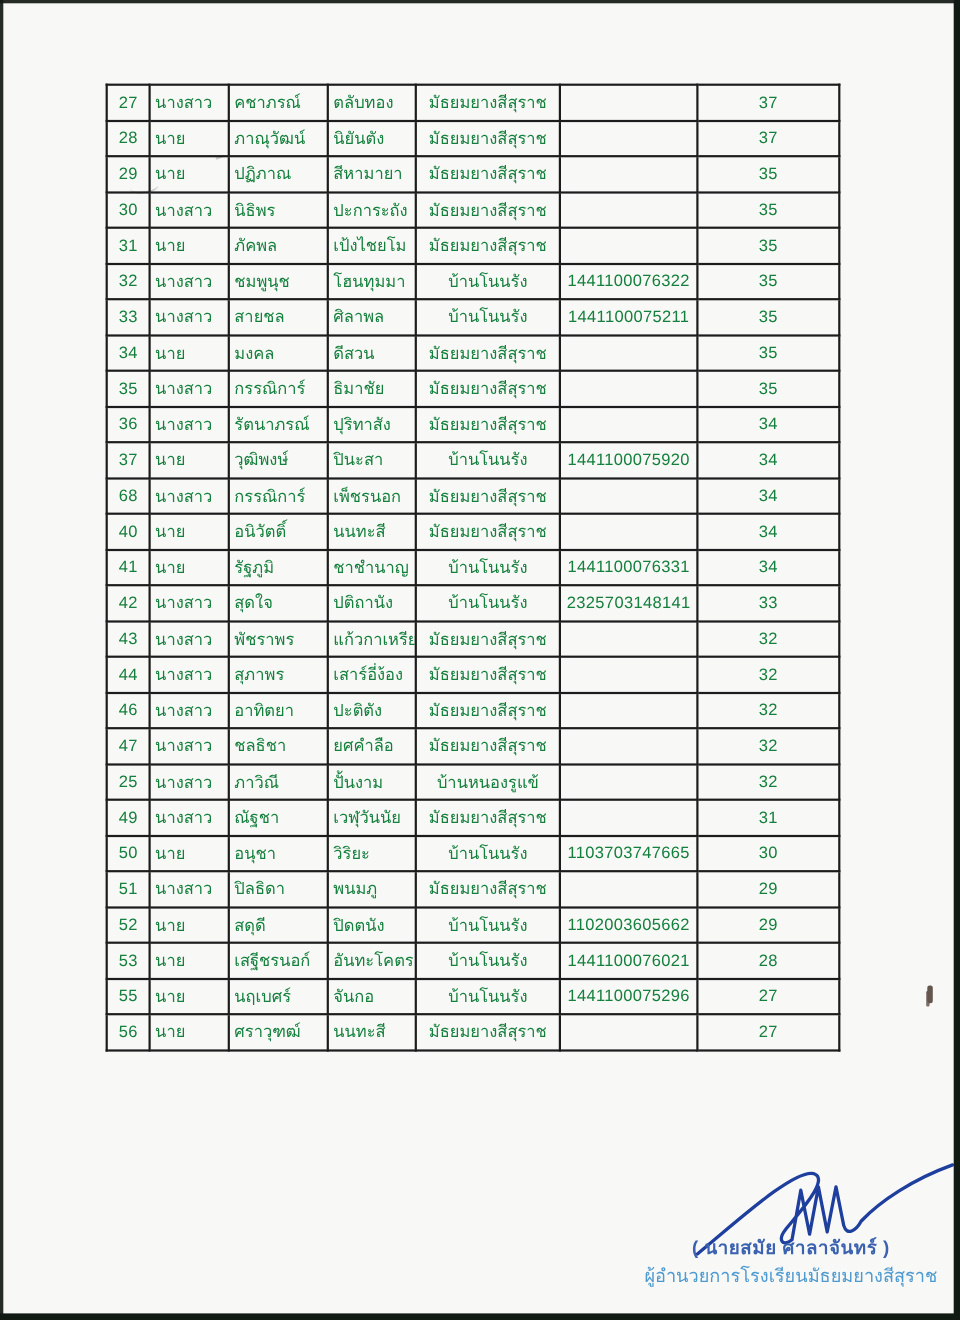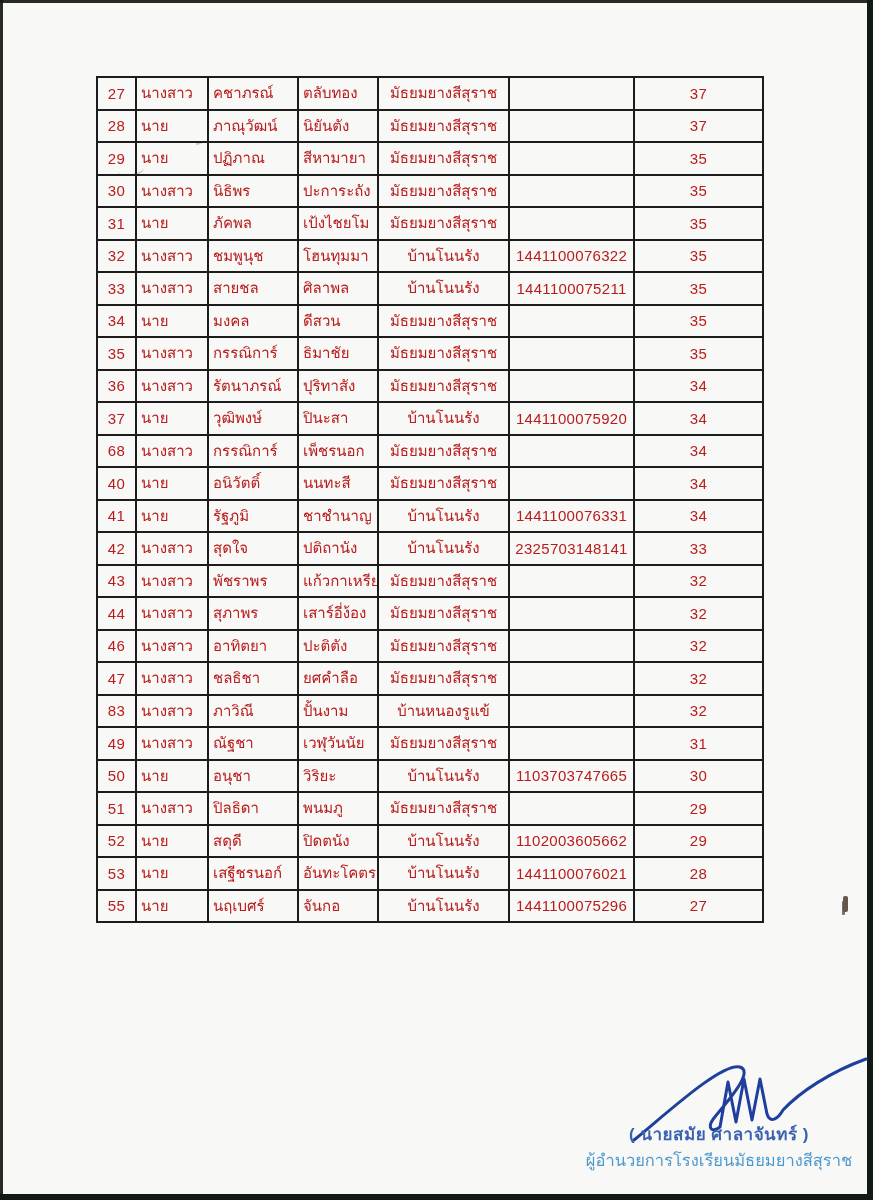--- a/index.html
+++ b/index.html
@@ -28,21 +28,21 @@
   .smudge{
     position:absolute;left:843px;top:896px;width:5px;height:16px;
     background:#4a3a30;border-radius:2px;opacity:.85;
     box-shadow:-2px 4px 0 -1px #6a564a;
   }
   
   table.doc{
     position:absolute;left:96px;top:76px;
     border-collapse:collapse;table-layout:fixed;
     width:666px;
-    font-size:15px;color:#b91c1c;
+    font-size:15px;color:#15803d;
   }
   table.doc td{
     border:2px solid #1c1c1c;
     height:30.5px;
     padding:0 4px;
     overflow:hidden;white-space:nowrap;
     font-family:"Liberation Sans","DejaVu Sans",sans-serif;
   }
   .c-center{text-align:center;}
   .c-left{text-align:left;padding-left:5px;}
@@ -247,21 +247,21 @@
         <tr>
           <td class="c-center num">47</td>
           <td class="c-left">นางสาว</td>
           <td class="c-left">ชลธิชา</td>
           <td class="c-left">ยศคำลือ</td>
           <td class="c-center">มัธยมยางสีสุราช</td>
           <td class="c-center num"></td>
           <td class="c-center num">32</td>
         </tr>
         <tr>
-          <td class="c-center num">83</td>
+          <td class="c-center num">25</td>
           <td class="c-left">นางสาว</td>
           <td class="c-left">ภาวิณี</td>
           <td class="c-left">ปั้นงาม</td>
           <td class="c-center">บ้านหนองรูแข้</td>
           <td class="c-center num"></td>
           <td class="c-center num">32</td>
         </tr>
         <tr>
           <td class="c-center num">49</td>
           <td class="c-left">นางสาว</td>
@@ -307,20 +307,29 @@
           <td class="c-center num">1441100076021</td>
           <td class="c-center num">28</td>
         </tr>
         <tr>
           <td class="c-center num">55</td>
           <td class="c-left">นาย</td>
           <td class="c-left">นฤเบศร์</td>
           <td class="c-left">จันกอ</td>
           <td class="c-center">บ้านโนนรัง</td>
           <td class="c-center num">1441100075296</td>
+          <td class="c-center num">27</td>
+        </tr>
+        <tr>
+          <td class="c-center num">56</td>
+          <td class="c-left">นาย</td>
+          <td class="c-left">ศราวุฑฒ์</td>
+          <td class="c-left">นนทะสี</td>
+          <td class="c-center">มัธยมยางสีสุราช</td>
+          <td class="c-center num"></td>
           <td class="c-center num">27</td>
         </tr>
       </tbody>
   </table>
 
   <svg class="sig-ink" viewBox="0 0 242 92" xmlns="http://www.w3.org/2000/svg">
     <path id="sig-path" fill="none" stroke-width="3" stroke-linecap="round" stroke-linejoin="round" d="M6,88 C38,62 94,10 112,15 C127,20 97,52 86,66 C79,75 83,82 92,75
          M92,75 L100,30 L108,70 L116,27 L124,68 L132,27 L139,62
          C142,72 150,67 155,58
          M155,58 C172,40 202,20 238,7" stroke="#1f3f9e"></path>

